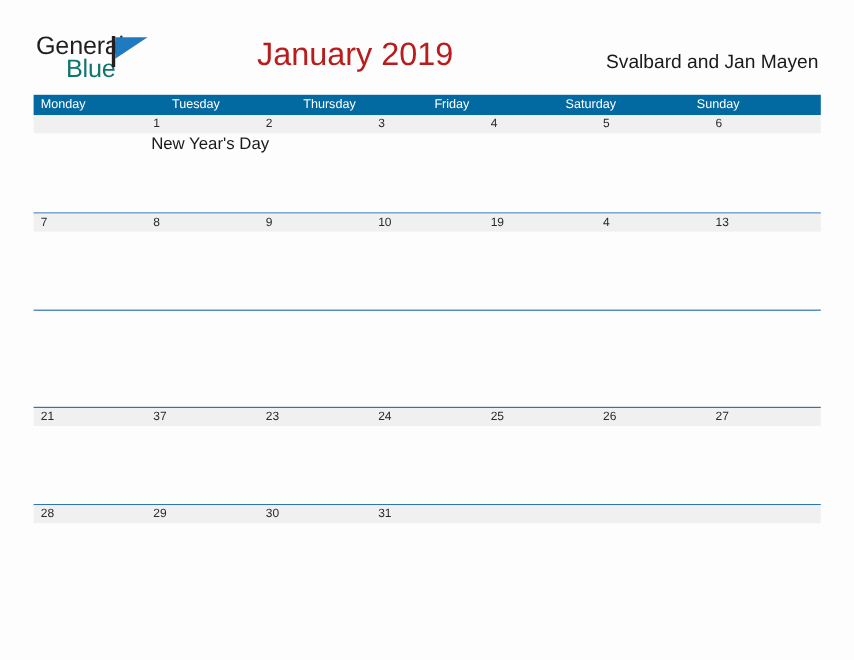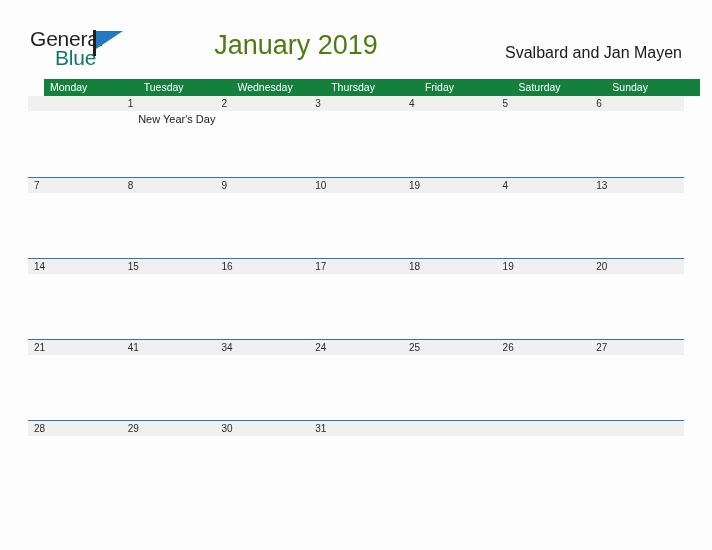--- a/index.html
+++ b/index.html
@@ -64,21 +64,21 @@
     height: 26px;
   }
 
   .month-title {
     position: absolute;
     left: 0;
     top: 30px;
     width: 592px;
     text-align: center;
     font-size: 27px;
-    color: #4d7c0f;
+    color: #b91c1c;
     font-family: "Liberation Sans", sans-serif;
     letter-spacing: 0px;
   }
 
   .locale-title {
     position: absolute;
     right: 30px;
     top: 44px;
     font-size: 16px;
     color: #1a1a1a;
@@ -91,22 +91,21 @@
     position: absolute;
     left: 28px;
     top: 79px;
     width: 656px;
   }
 
   .dow-row {
     display: flex;
     width: 656px;
     height: 17px;
-    background: #15803d;
-    margin-left: 16px;
+    background: #0369a1;
   }
   .dow-cell {
     flex: 1 1 0;
     color: #ffffff;
     font-size: 10.5px;
     line-height: 17px;
     padding-left: 6px;
     box-sizing: border-box;
     white-space: nowrap;
     overflow: hidden;
@@ -142,21 +141,21 @@
     background: transparent;
   }
   .event-cell {
     flex: 1 1 0;
     padding-left: 6px;
     padding-top: 2px;
     box-sizing: border-box;
   }
   .event-text {
     display: block;
-    font-size: 11px;
+    font-size: 14px;
     line-height: 12px;
     color: #1a1a1a;
     white-space: nowrap;
     text-align: right;
   }
 </style>
 </head>
 <body>
 
 <div class="page">
@@ -177,21 +176,20 @@
     <div class="month-title">January 2019</div>
 
     <div class="locale-title">Svalbard and Jan Mayen</div>
   </div>
 
   <div class="calendar">
 
     <div class="dow-row">
       <div class="dow-cell">Monday</div>
       <div class="dow-cell">Tuesday</div>
-      <div class="dow-cell">Wednesday</div>
       <div class="dow-cell">Thursday</div>
       <div class="dow-cell">Friday</div>
       <div class="dow-cell">Saturday</div>
       <div class="dow-cell">Sunday</div>
     </div>
 
     <div class="week-row">
       <div class="date-band">
         <div class="date-cell"></div>
         <div class="date-cell">1</div>
@@ -255,29 +253,20 @@
         <div class="event-cell">
             <span class="event-text"></span>
           </div>
         <div class="event-cell">
             <span class="event-text"></span>
           </div>
       </div>
     </div>
 
     <div class="week-row sep">
-      <div class="date-band">
-        <div class="date-cell">14</div>
-        <div class="date-cell">15</div>
-        <div class="date-cell">16</div>
-        <div class="date-cell">17</div>
-        <div class="date-cell">18</div>
-        <div class="date-cell">19</div>
-        <div class="date-cell">20</div>
-      </div>
       <div class="events-band">
         <div class="event-cell">
             <span class="event-text"></span>
           </div>
         <div class="event-cell">
             <span class="event-text"></span>
           </div>
         <div class="event-cell">
             <span class="event-text"></span>
           </div>
@@ -292,22 +281,22 @@
           </div>
         <div class="event-cell">
             <span class="event-text"></span>
           </div>
       </div>
     </div>
 
     <div class="week-row sep">
       <div class="date-band">
         <div class="date-cell">21</div>
-        <div class="date-cell">41</div>
-        <div class="date-cell">34</div>
+        <div class="date-cell">37</div>
+        <div class="date-cell">23</div>
         <div class="date-cell">24</div>
         <div class="date-cell">25</div>
         <div class="date-cell">26</div>
         <div class="date-cell">27</div>
       </div>
       <div class="events-band">
         <div class="event-cell">
             <span class="event-text"></span>
           </div>
         <div class="event-cell">

